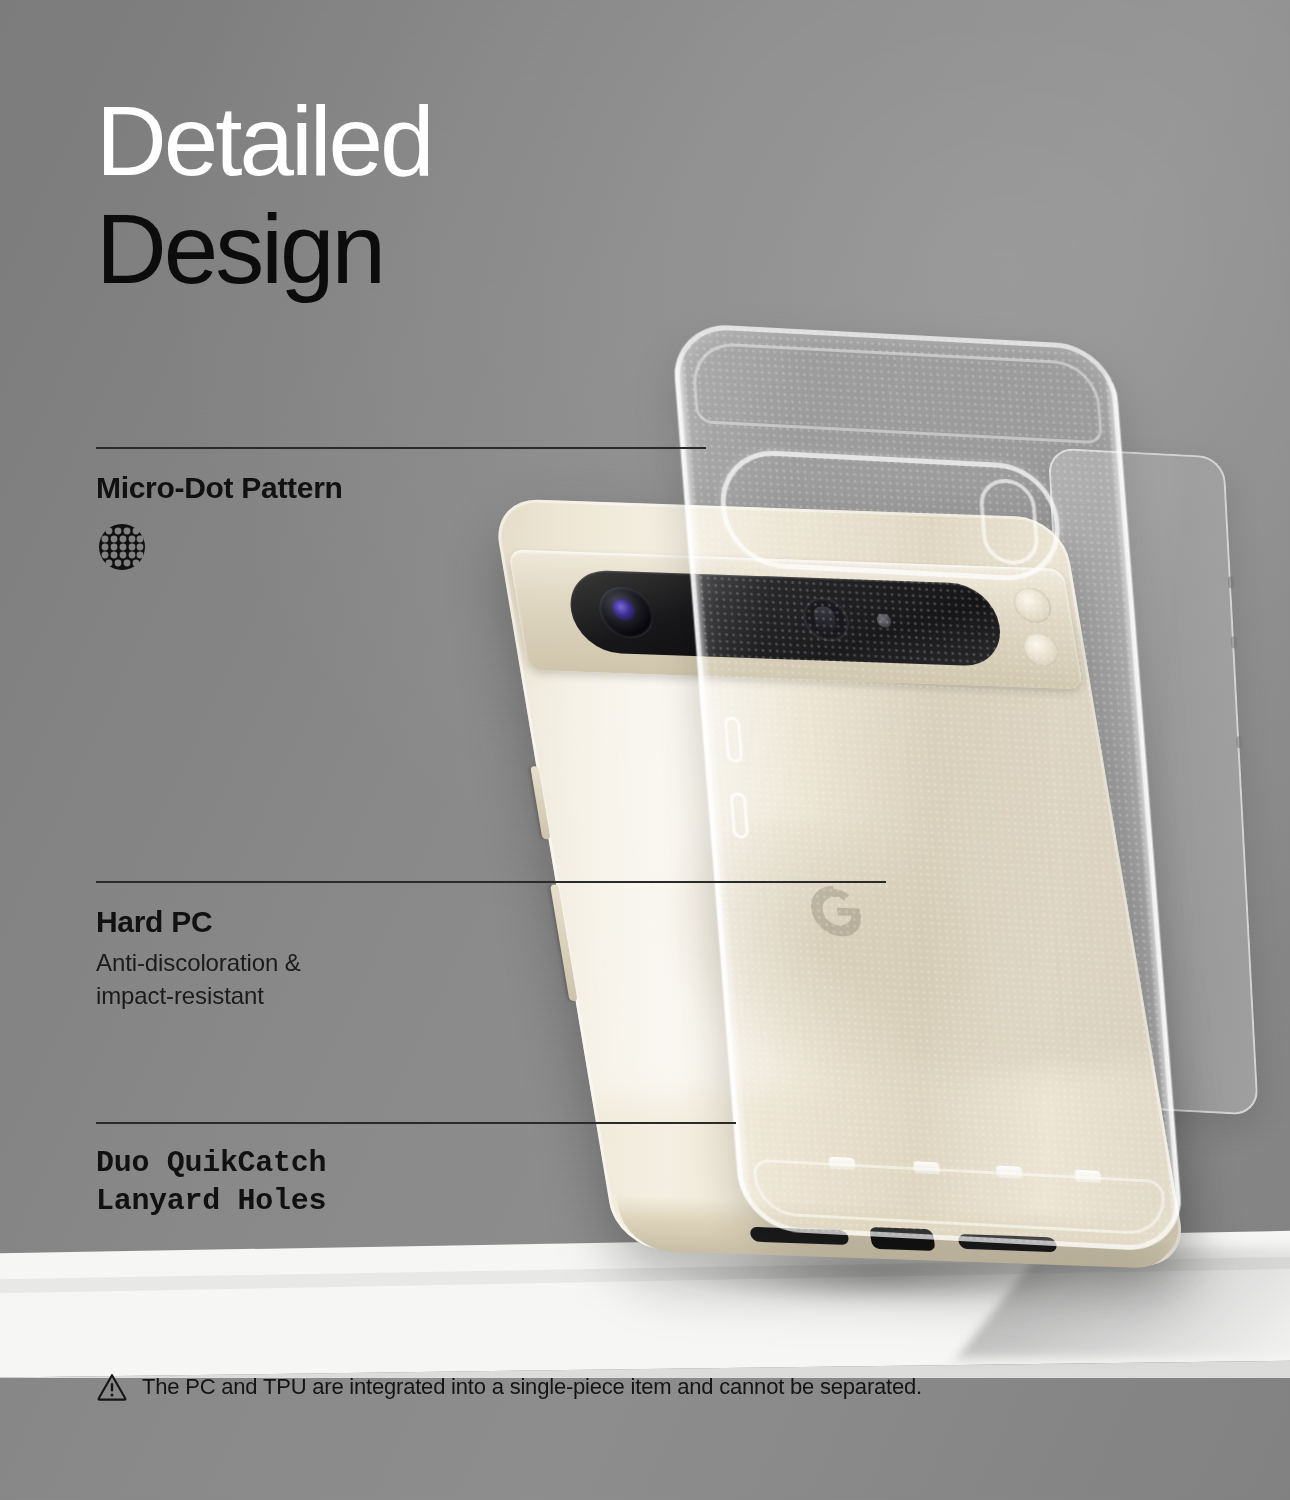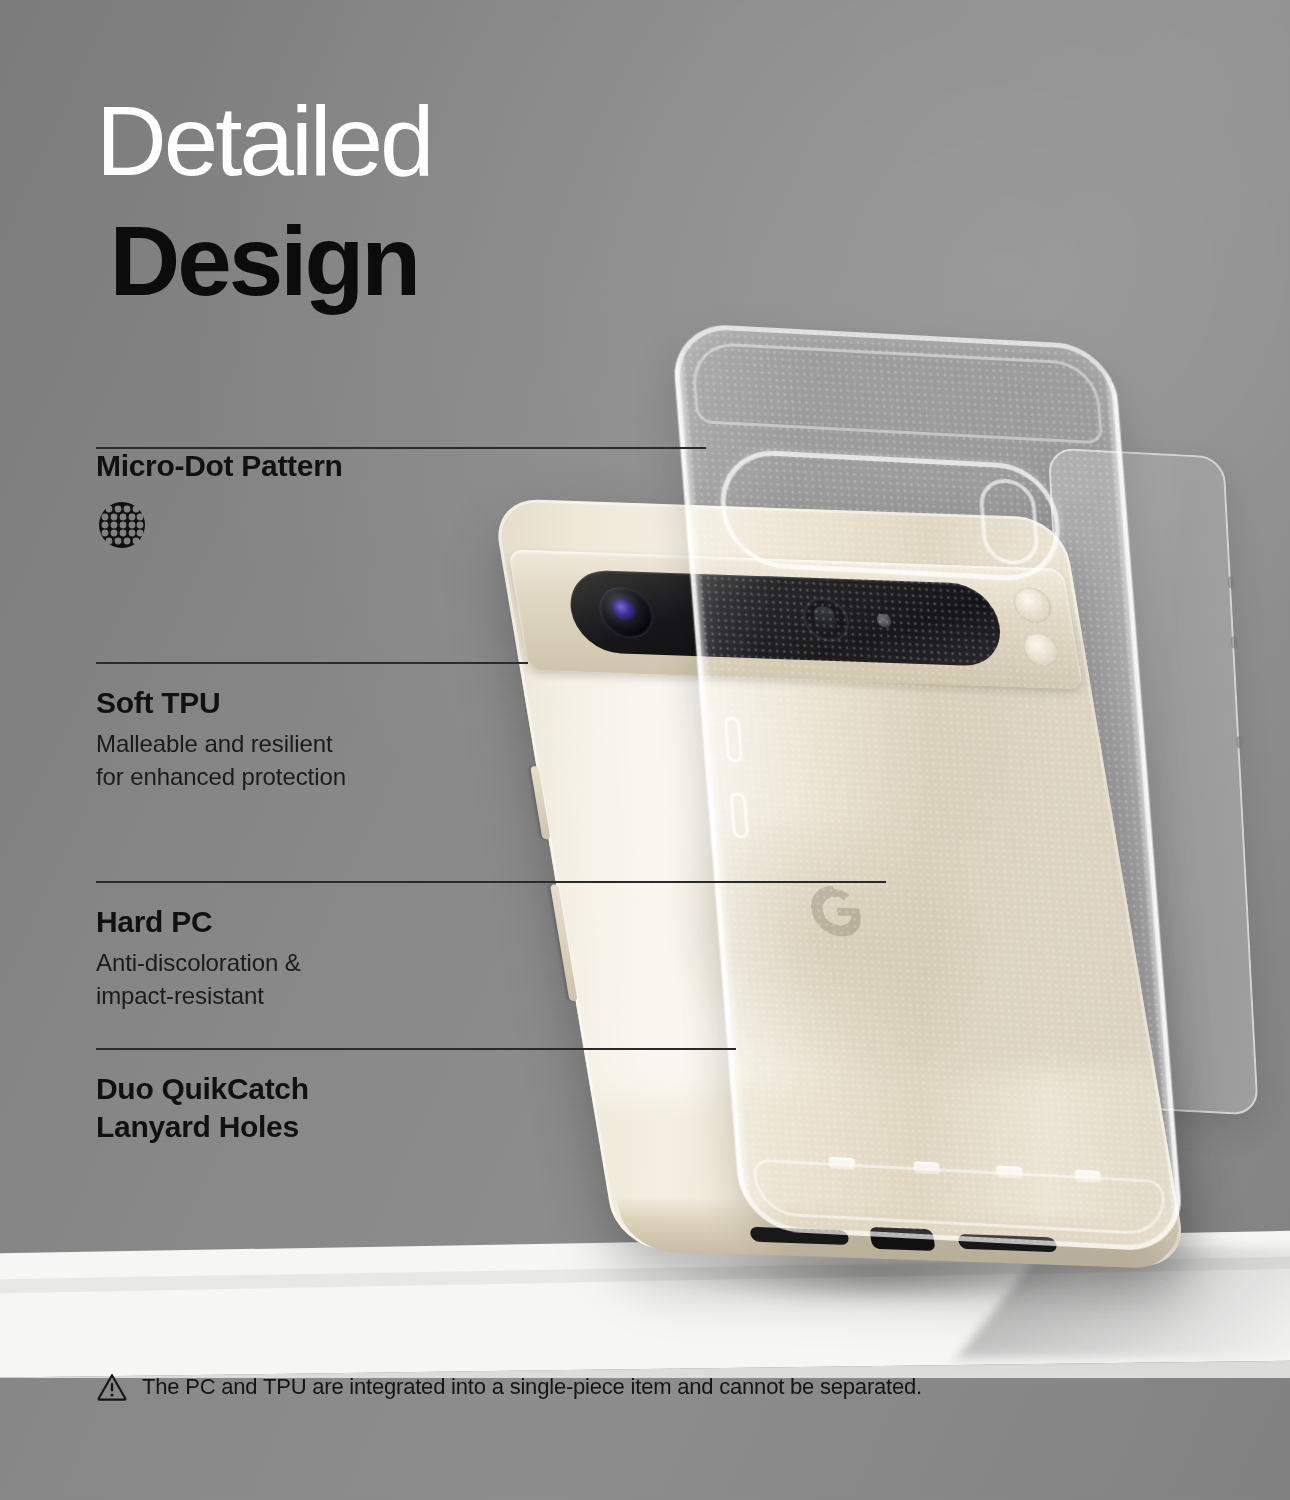--- a/index.html
+++ b/index.html
@@ -31,51 +31,51 @@
     pointer-events:none;
   }
 
   
   .headline { position:absolute; left:96px; top:92px; z-index:40; }
   .headline .l1 {
     font-size:98px; font-weight:400; letter-spacing:-3px;
     color:#ffffff; line-height:1.0; display:block;
   }
   .headline .l2 {
-    font-size:98px; font-weight:700; letter-spacing:-3px;
-    color:#0c0c0c; line-height:1.05; display:block; margin-top:20px;text-align:center;
+    font-size:98px; font-weight:400; letter-spacing:-3px;
+    color:#0c0c0c; line-height:1.05; display:block; margin-top:8px;
   }
 
   
   .callout { position:absolute; z-index:42; }
   .rule {
     position:absolute; height:2px; background:#2a2a2a; left:0; top:0;
   }
   .co-title {
     font-size:30px; font-weight:700; color:#111; letter-spacing:-.3px;
     white-space:pre-line; line-height:1.28;
   }
   .co-desc {
     font-size:24px; font-weight:400; color:#1b1b1b; letter-spacing:-.1px;
     white-space:pre-line; line-height:1.36; margin-top:6px;
   }
 
   #co-micro { left:96px; top:447px; }
   #co-micro .rule { width:610px; }
-  #co-micro .co-title { }
+  #co-micro .co-title { margin-top:22px; }
 
   #co-tpu { left:96px; top:662px; }
   #co-tpu .rule { width:432px; }
   #co-tpu .co-title { margin-top:22px; }
 
   #co-pc { left:96px; top:881px; }
   #co-pc .rule { width:790px; }
   #co-pc .co-title { margin-top:22px; }
 
-  #co-lanyard { left:96px; top:1048px; }
+  #co-lanyard { left:96px; top:1122px;font-family:Liberation Mono, monospace; }
   #co-lanyard .rule { width:640px; }
   #co-lanyard .co-title { margin-top:22px; }
 
   
   .microdot-icon { margin-top:14px; width:52px; height:52px; display:block; }
 
   
   .scene { position:absolute; inset:0; z-index:10; }
 
   
@@ -406,26 +406,20 @@
               <circle cx="22" cy="42" r="3.4"></circle>
               <circle cx="31" cy="42" r="3.4"></circle>
               <circle cx="40" cy="42" r="3.4"></circle>
           </g>
         </mask>
       </defs>
       <circle cx="26" cy="26" r="23" fill="#101010" mask="url(#dotmask)"></circle>
     </svg>
   </div>
 
-  <div class="callout" id="co-tpu">
-    <span class="rule"></span>
-    <div class="co-title">Soft TPU</div>
-    <div class="co-desc">Malleable and resilient
-for enhanced protection</div>
-  </div>
 
   <div class="callout" id="co-pc">
     <span class="rule"></span>
     <div class="co-title">Hard PC</div>
     <div class="co-desc">Anti-discoloration &amp;
 impact-resistant</div>
   </div>
 
   <div class="callout" id="co-lanyard">
     <span class="rule"></span>

